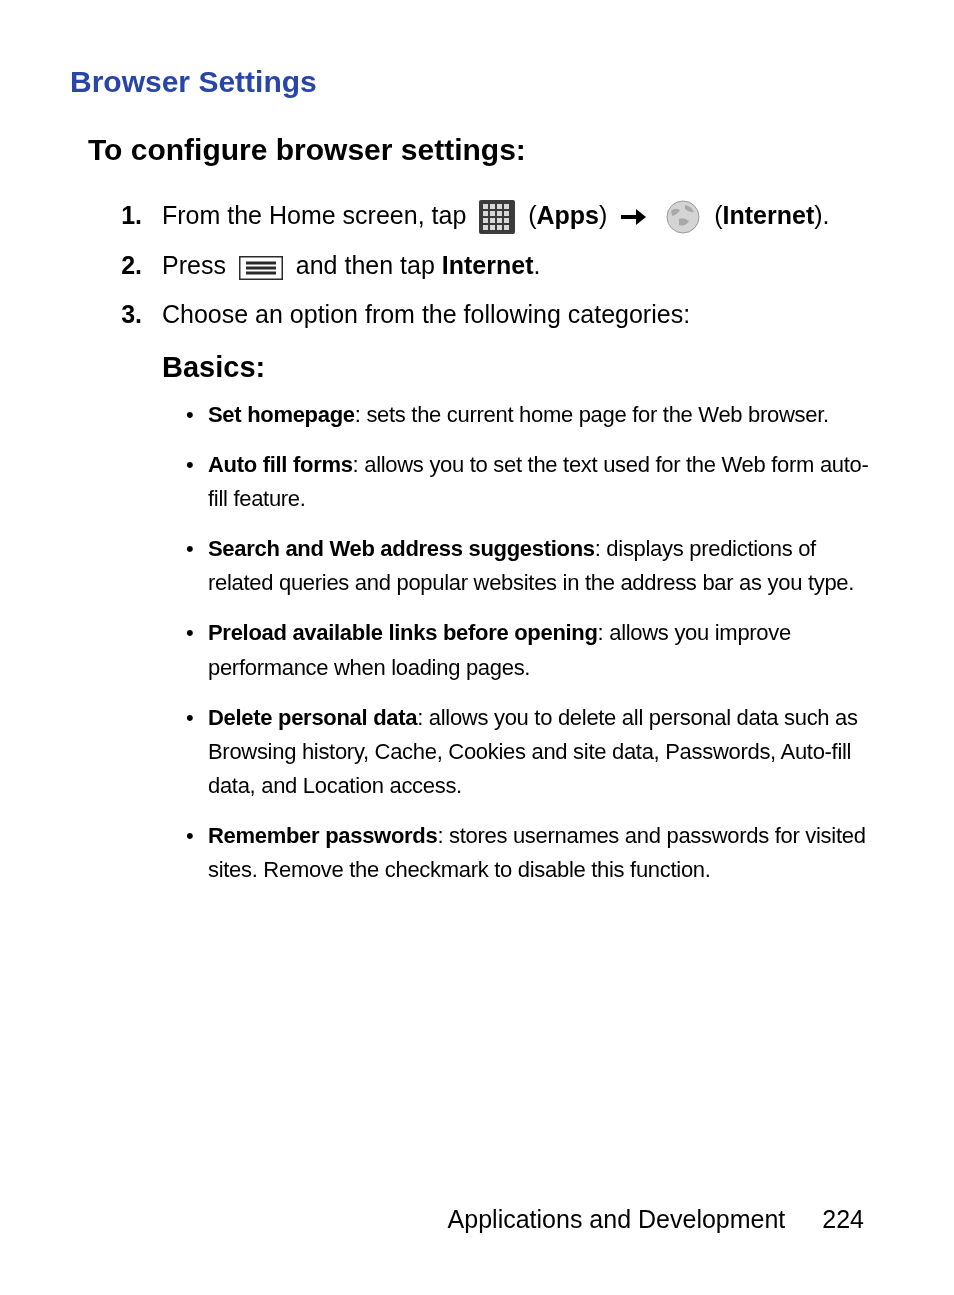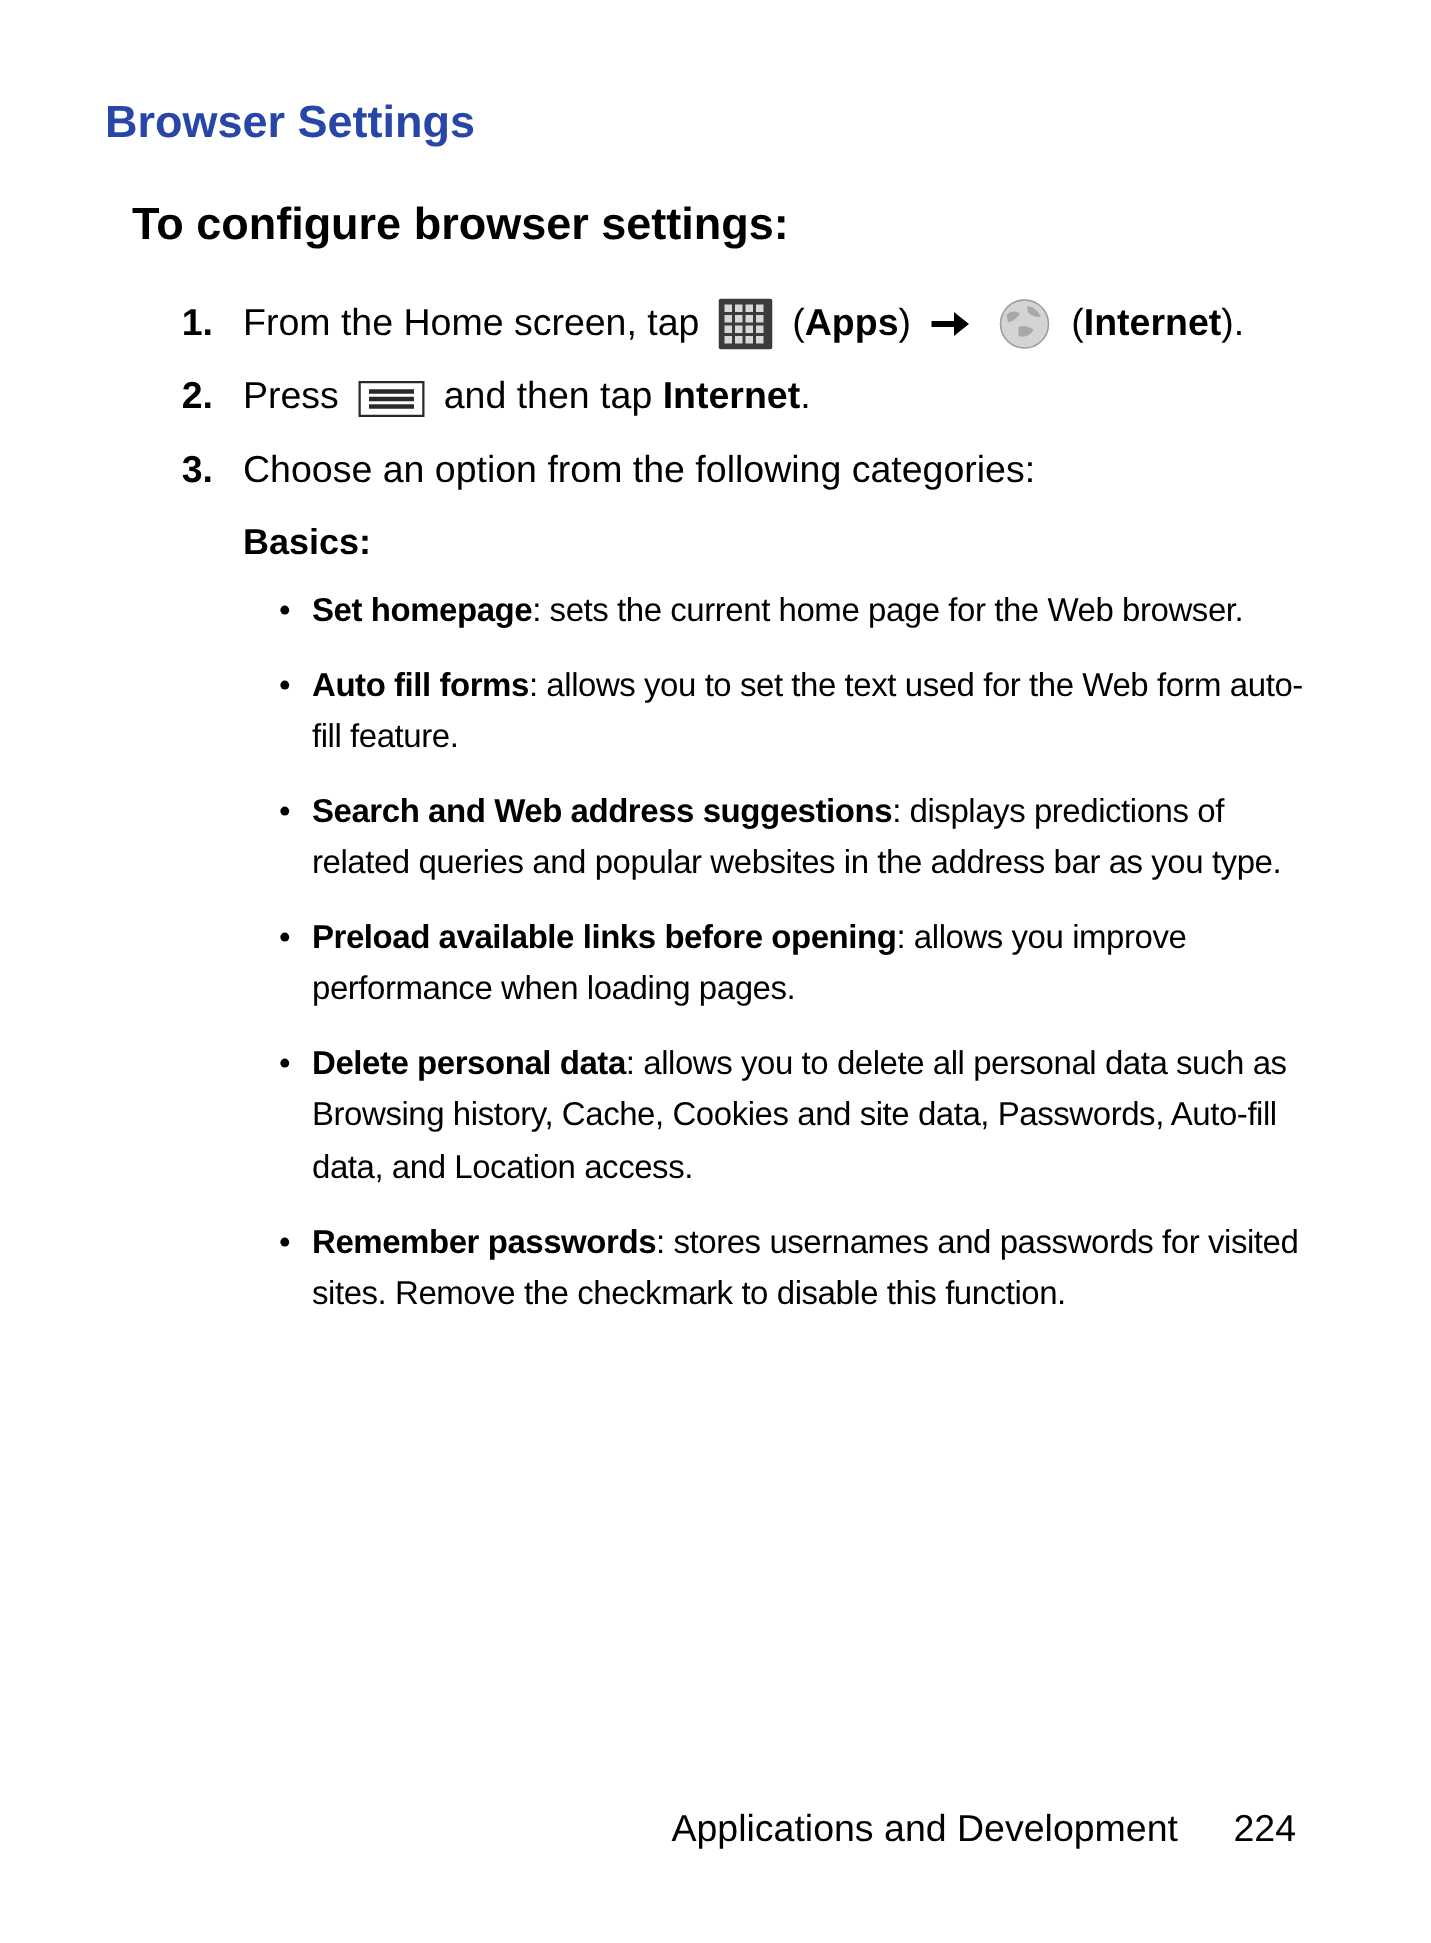--- a/index.html
+++ b/index.html
@@ -51,21 +51,21 @@
     .inline-icon {
       display: inline-block;
       vertical-align: middle;
       margin: 0 6px;
     }
     .apps-icon svg, .menu-icon svg, .globe-icon svg, .arrow-icon svg {
       display: block;
     }
     .section-label {
       font-weight: 700;
-      font-size: 24px;
+      font-size: 29px;
       margin-top: 14px;
       margin-bottom: 10px;
       margin-left: 0px;
     }
     .bullet-list {
       list-style: none;
       margin-left: 24px;
       font-size: 22px;
     }
     .bullet-item {

